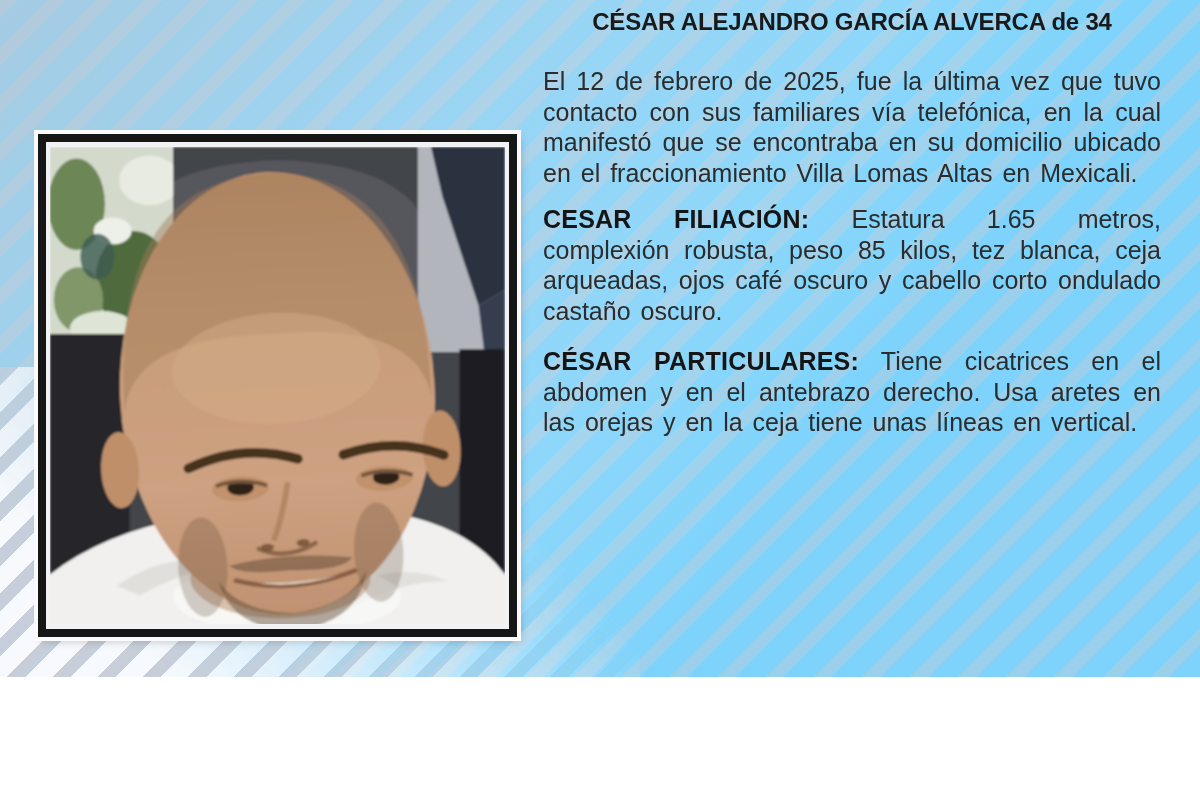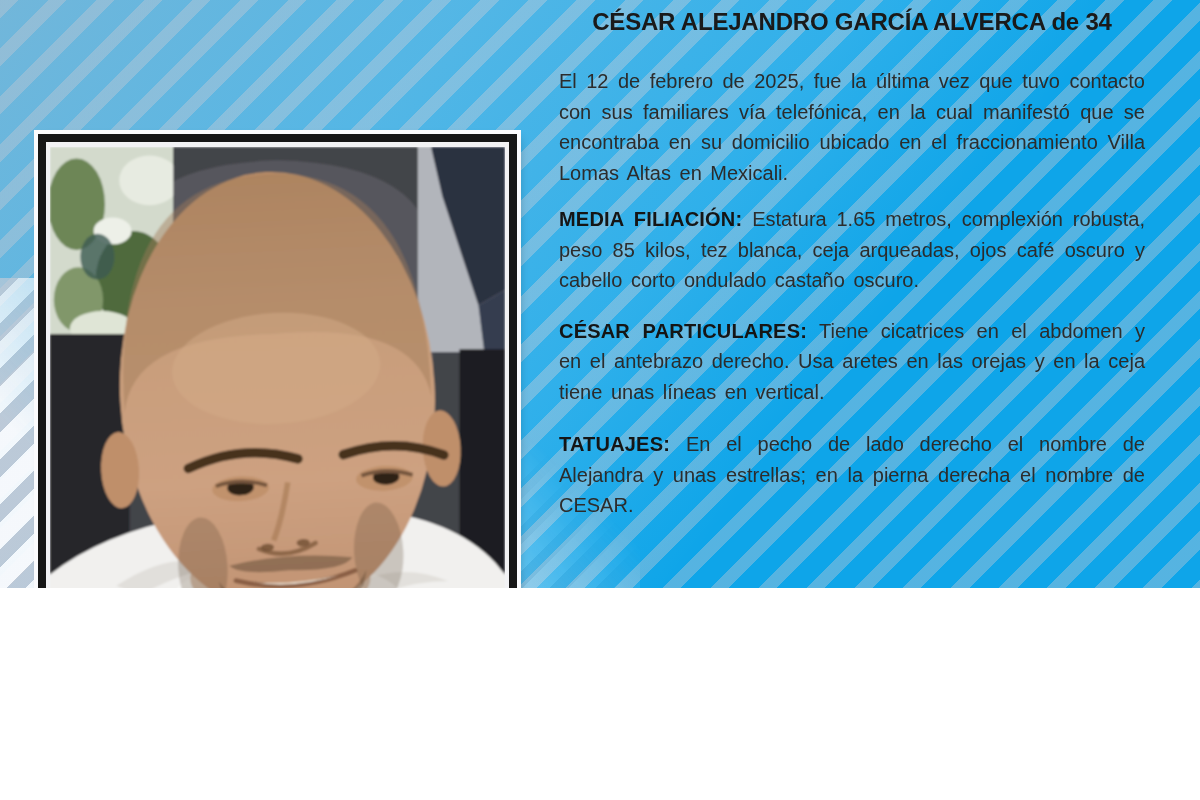--- a/index.html
+++ b/index.html
@@ -1,20 +1,20 @@
 <!DOCTYPE html>
 <html><head>
 <meta charset="utf-8">
 <style>
   html,body { margin:0; padding:0; }
   body { font-family: "Liberation Sans", sans-serif; background:#ffffff; }
 
   .page {
-    position:relative; width:1200px; height:588px; overflow:hidden;
-    background:#0ea5e9;
+    position:relative; width:1200px; height:677px; overflow:hidden;
+    background:#7dd3fc;
     text-decoration:underline;
   }
 
   
   .bg-stripes {
     position:absolute; inset:0;
     background: repeating-linear-gradient(135deg,
       rgba(203,203,212,0.38) 0px, rgba(203,203,212,0.38) 13px,
       rgba(255,255,255,0) 13px, rgba(255,255,255,0) 34px);
   }
@@ -49,22 +49,22 @@
   }
   .photo-frame svg { display:block; width:100%; height:100%; }
 
   
   .content { position:absolute; left:543px; top:0; width:618px; color:#2c2c2c; }
   .title {
     margin-top:6px; text-align:center; font-weight:bold;
     font-size:24px; line-height:32px; color:#1a1a1a; letter-spacing:-0.2px;
   }
   .para {
-    margin:16px; text-align:justify;
-    font-size:20px; line-height:30.5px; word-spacing:3px; color:#2c2c2c;
+    margin:0; text-align:justify;
+    font-size:25px; line-height:30.5px; word-spacing:3px; color:#2c2c2c;
   }
   .para .lbl { font-weight:bold; color:#151515; letter-spacing:0.2px; }
   .p1 { margin-top:28px; }
   .p2 { margin-top:16px; }
   .p3 { margin-top:20px; }
   .p4 { margin-top:22px; }
   .p5 { margin-top:22px; }
 
   
   .footer-banner {
@@ -156,23 +156,22 @@
     </svg>
   </div>
 
   <div class="content">
     <div class="title">
       <div>CÉSAR ALEJANDRO GARCÍA ALVERCA de 34</div>
     </div>
 
     <p class="para p1"><span>El 12 de febrero de 2025, fue la última vez que tuvo contacto con sus familiares vía telefónica, en la cual manifestó que se encontraba en su domicilio ubicado en el fraccionamiento Villa Lomas Altas en Mexicali.</span></p>
 
-    <p class="para p2"><span class="lbl">MEDIA FILIACIÓN:</span><span> Estatura 1.65 metros, complexión robusta, peso 85 kilos, tez blanca, ceja arqueadas, ojos café oscuro y cabello corto ondulado castaño oscuro.</span></p>
+    <p class="para p2"><span class="lbl">CESAR FILIACIÓN:</span><span> Estatura 1.65 metros, complexión robusta, peso 85 kilos, tez blanca, ceja arqueadas, ojos café oscuro y cabello corto ondulado castaño oscuro.</span></p>
 
     <p class="para p3"><span class="lbl">CÉSAR PARTICULARES:</span><span> Tiene cicatrices en el abdomen y en el antebrazo derecho. Usa aretes en las orejas y en la ceja tiene unas líneas en vertical.</span></p>
 
-    <p class="para p4"><span class="lbl">TATUAJES:</span><span> En el pecho de lado derecho el nombre de Alejandra y unas estrellas; en la pierna derecha el nombre de CESAR.</span></p>
 
   </div>
 
   <div class="footer-banner"></div>
 
 </div>
 
 </body></html>

